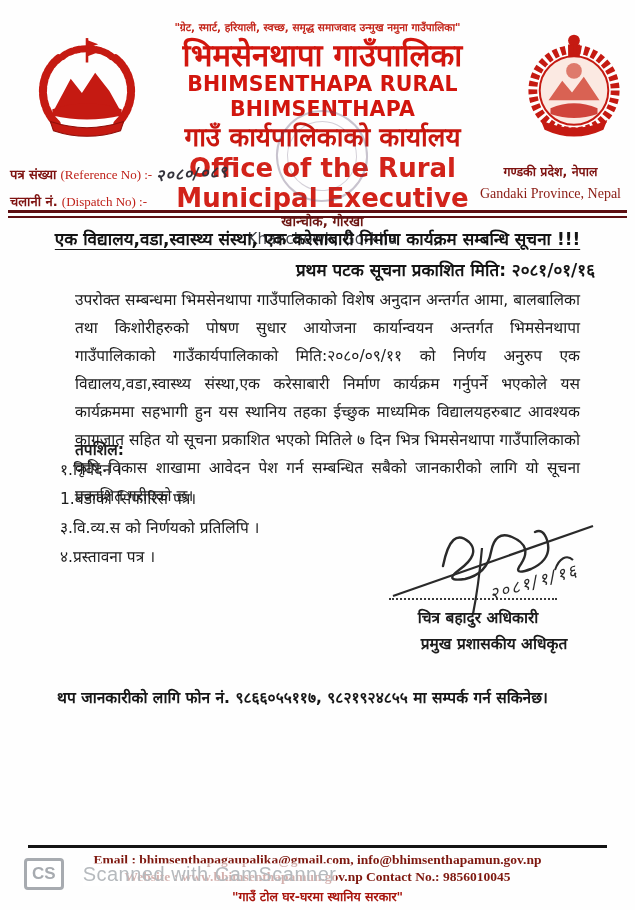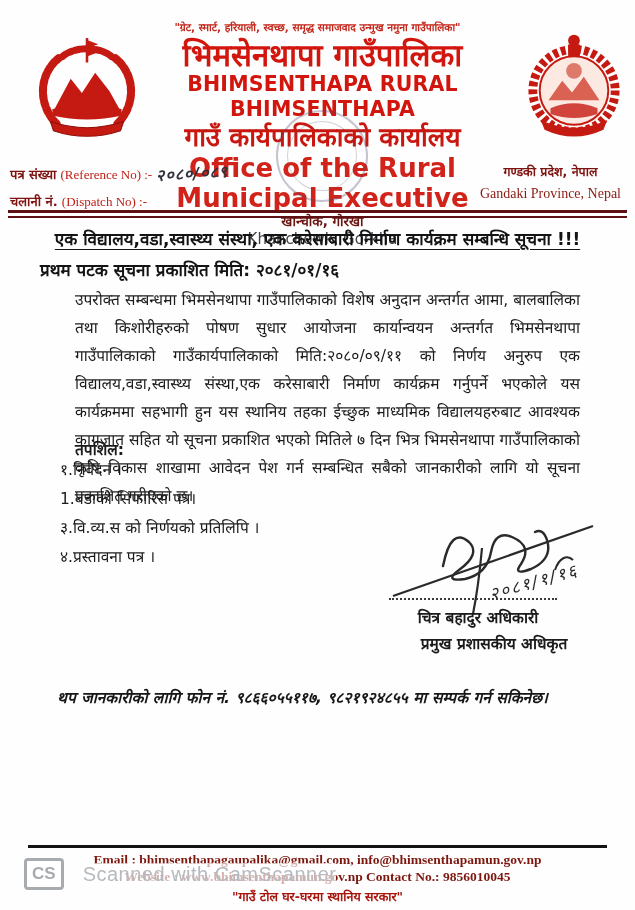--- a/index.html
+++ b/index.html
@@ -56,21 +56,21 @@
     border-top: 3px solid #5e1013; border-bottom: 2px solid #5e1013;
   }
   
   .notice-title {
     position: absolute; top: 227px; left: 40px; right: 40px;
     text-align: center; font-size: 17px; font-weight: 800; color: #141414;
     text-decoration: underline; text-underline-offset: 4px;
   }
   .notice-published {
     position: absolute; top: 258px; left: 40px; right: 40px;
-    text-align: left; font-size: 17px; font-weight: 600; color: #141414;
+    text-align: right; font-size: 17px; font-weight: 600; color: #141414;
   }
   .notice-body {
     position: absolute; top: 286px; left: 75px; right: 55px;
     font-size: 15.5px; line-height: 28px; text-align: justify; color: #1b1b1b;
   }
   .tapasil { position: absolute; top: 438px; left: 75px; font-size: 15.5px; font-weight: 600; }
   .tapasil-items { position: absolute; top: 461px; left: 60px; font-size: 15.5px; }
   .tapasil-items div { margin-bottom: 10px; line-height: 19px; }
   
   .signature-block { position: absolute; top: 508px; right: 20px; width: 260px; height: 160px; }
@@ -79,21 +79,21 @@
     position: absolute; top: 62px; right: 36px;
     font-size: 17px; font-style: italic; color: #2b2b2b;
     transform: rotate(-16deg); letter-spacing: 2px; white-space: nowrap;
   }
   .sig-dots { position: absolute; top: 90px; right: 58px; width: 168px; border-bottom: 2.5px dotted #3a3a3a; }
   .sig-name { position: absolute; top: 98px; right: 22px; width: 230px; text-align: center; font-size: 15.5px; font-weight: 600; }
   .sig-title { position: absolute; top: 124px; right: 6px; width: 230px; text-align: center; font-size: 15.5px; font-weight: 600; }
   
   .contact-line {
     position: absolute; top: 686px; left: 30px; right: 60px;
-    text-align: center; font-size: 15.5px; font-weight: 600; color: #171717; font-style: italic;
+    text-align: center; font-size: 15.5px; font-weight: 600; color: #171717;
   }
   
   .footer-rule { position: absolute; left: 28px; right: 28px; top: 845px; height: 3px; background: #141414; }
   .footer-email {
     position: absolute; top: 852px; left: 0; right: 0; text-align: center;
     font-size: 13.5px; color: #7e180f; font-family: "Liberation Serif", "DejaVu Serif", serif; font-weight: 600;
   }
   .footer-website {
     position: absolute; top: 869px; left: 0; right: 0; text-align: center;
     font-size: 13.5px; color: #7e180f; font-family: "Liberation Serif", "DejaVu Serif", serif; font-weight: 600;

